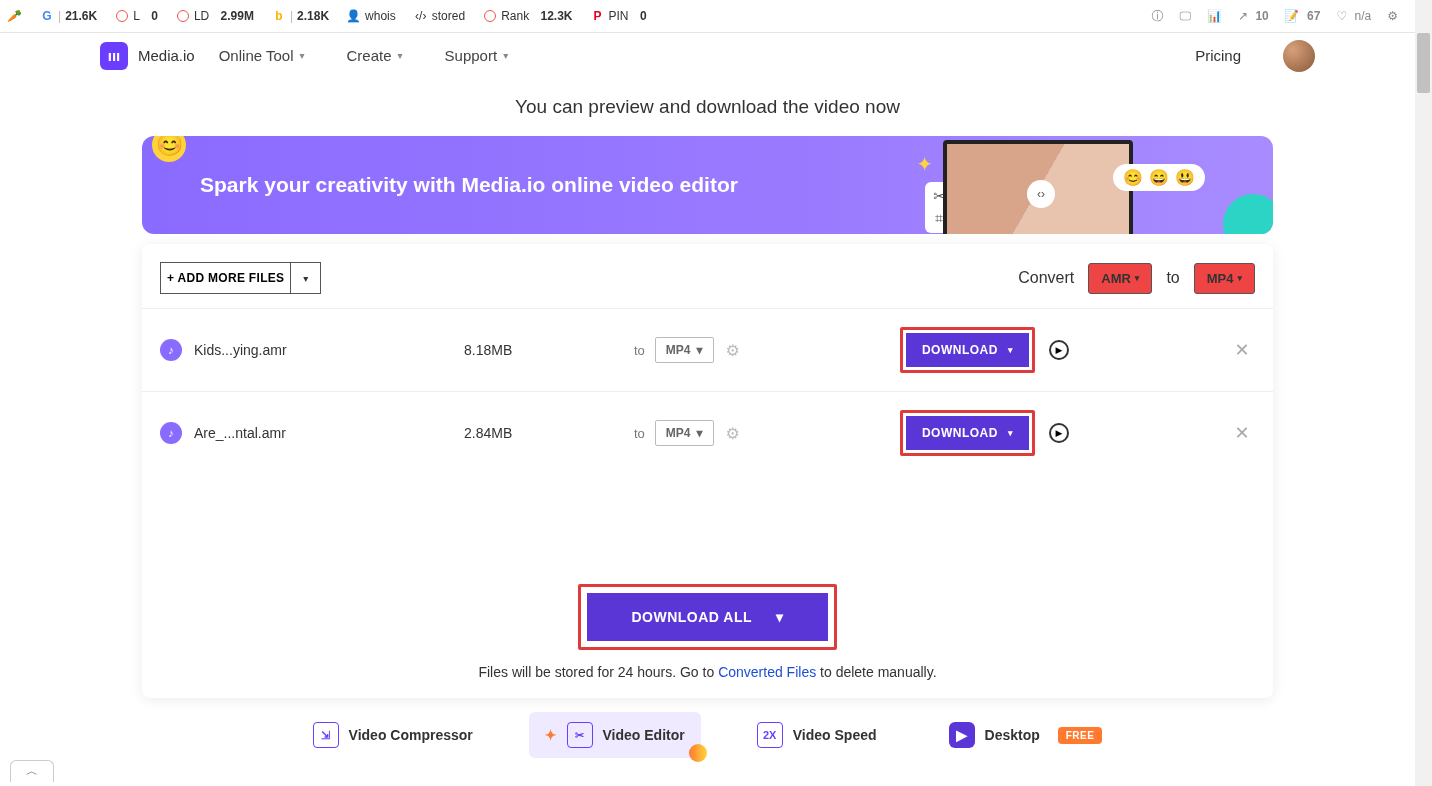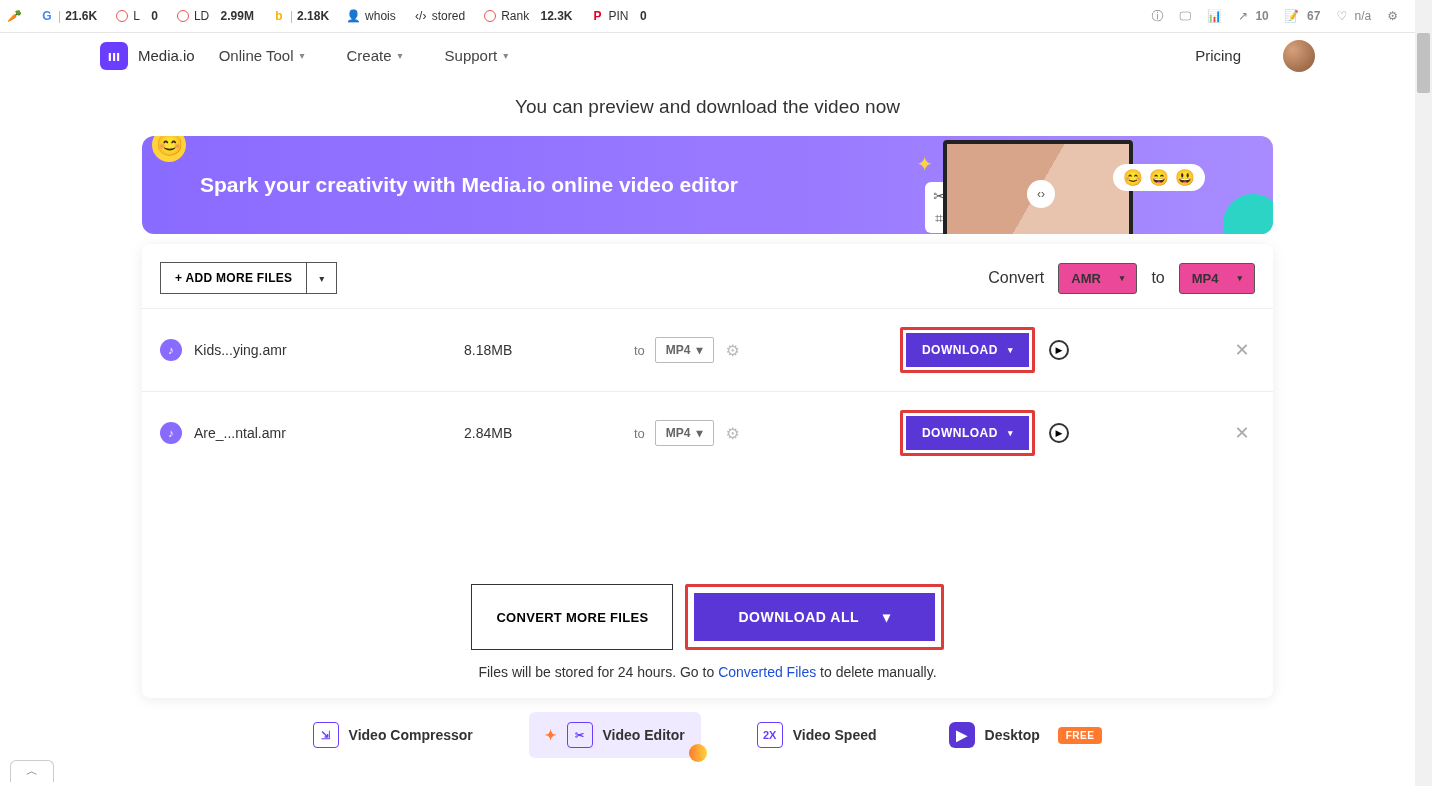--- a/index.html
+++ b/index.html
@@ -49,24 +49,24 @@
 .banner .tools { position:absolute; right: 320px; top: 46px; width: 28px; background:#fff; border-radius:6px; display:flex; flex-direction:column; align-items:center; gap:6px; padding:6px 0; }
 .banner .tools span { font-size:14px; color:#555; }
 .banner .arrow-chip{position:absolute; right:218px; top:44px; width:28px; height:28px; background:#fff; border-radius:50%; display:flex;align-items:center;justify-content:center; font-size:12px; color:#555;}
 .banner .emoji-chip { position:absolute; right:68px; top:28px; background:#fff; border-radius:20px; padding:4px 10px; display:flex; gap:6px; }
 .banner .dot-teal { position:absolute; right:-10px; bottom:-20px; width:60px; height:60px; border-radius:50%; background:#2bd4c4; }
 
 
 .card { margin: 0 142px; background: #fff; border-radius: 8px; box-shadow: 0 2px 14px rgba(0,0,0,0.08); padding-bottom: 18px; }
 .card-top { display:flex; align-items:center; padding: 18px 18px 14px; }
 .add-group { display:flex; }
-.add-btn { border:1px solid #555; background:#fff; padding: 8px 14px; font-size:12px; font-weight:700; letter-spacing:.3px; cursor:pointer; }
+.add-btn { border:1px solid #555; background:#fff; padding: 8px 6px; font-size:12px; font-weight:700; letter-spacing:.3px; cursor:pointer; }
 .add-dd { border:1px solid #555; border-left:none; background:#fff; width:30px; display:flex; align-items:center; justify-content:center; cursor:pointer; font-size:10px; color:#333; }
 .conv-row { margin-left:auto; display:flex; align-items:center; gap:14px; font-size:16px; color:#333; }
-.sel { border:1px solid #555; background:#ec4899; padding:7px 12px; font-size:13px; font-weight:700; display:flex; align-items:center; gap:19px; cursor:pointer; border-radius:3px; }
+.sel { border:1px solid #555; background:#ef4444; padding:7px 12px; font-size:13px; font-weight:700; display:flex; align-items:center; gap:4px; cursor:pointer; border-radius:3px; }
 .sel .car { font-size:9px; }
 
 .row { display:flex; align-items:center; padding: 18px 18px; border-top:1px solid #eee; }
 .file-ico { width:22px; height:22px; border-radius:50%; background:#8a6bff; display:flex; align-items:center; justify-content:center; color:#fff; font-size:11px; margin-right:12px; }
 .file-ico::after{content:"♪";}
 .fname { font-size:14px; color:#333; width: 270px; }
 .fsize { font-size:14px; color:#333; width: 170px; }
 .to-lbl { font-size:13px; color:#777; margin-right:10px; }
 .fmt { border:1px solid #bbb; background:#fff; padding:5px 10px; font-size:12px; font-weight:700; color:#666; display:flex; align-items:center; gap:6px; cursor:pointer; border-radius:2px; }
 .gear { margin-left:12px; color:#bbb; cursor:pointer; font-size:16px; }
@@ -241,21 +241,20 @@
         <button class="dl">
             <span>DOWNLOAD</span>
             <span class="car">▾</span>
           </button>
       </div>
       <div class="play">▶</div>
       <div class="xbtn">✕</div>
     </div>
 
     <div class="actions">
-      <button class="convert-more">CONVERT MORE FILES</button>
       <div class="dl-all-wrap">
         <button class="dl-all">
             <span>DOWNLOAD ALL</span>
             <span class="car">▾</span>
           </button>
       </div>
     </div>
 
     <div class="note">
       <span>Files will be stored for 24 hours. Go to </span><a href="#">Converted Files</a><span> to delete manually.</span>

